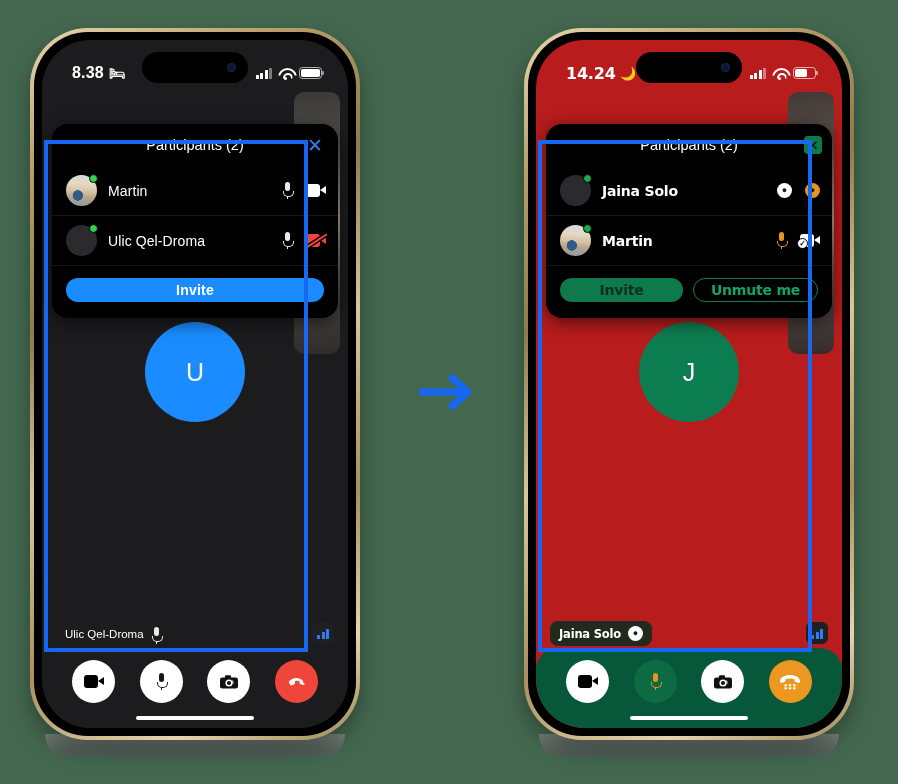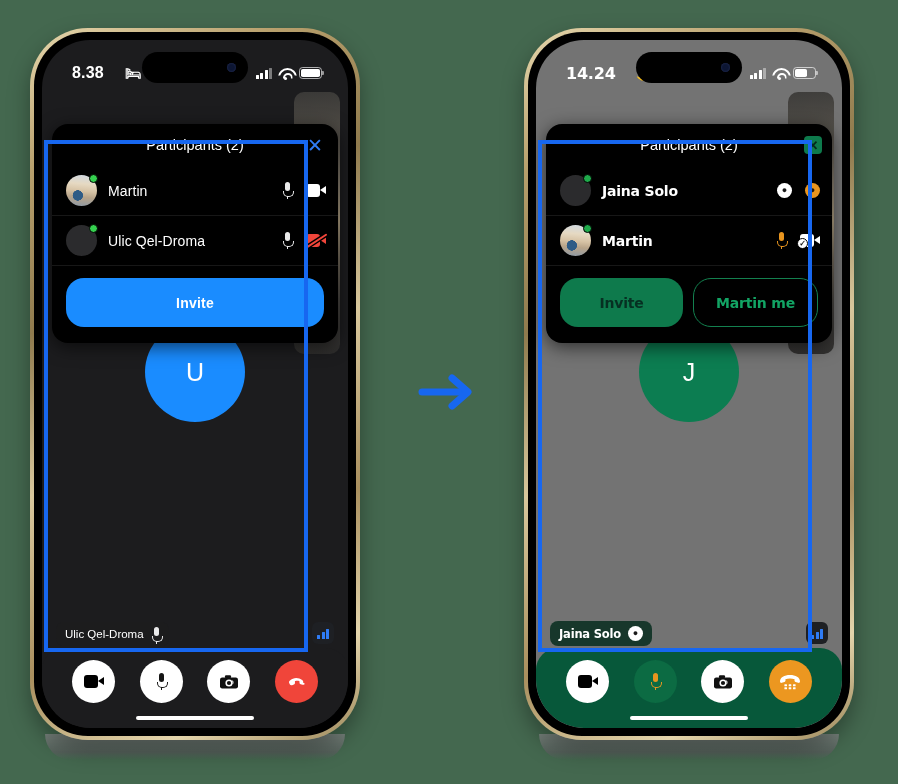--- a/index.html
+++ b/index.html
@@ -31,41 +31,41 @@
     padding: 4px;
     overflow: hidden;
   }
   .screen {
     position: absolute; inset: 8px;
     border-radius: 48px;
     overflow: hidden;
     background: #1c1c1e;
   }
   .screen.dark  { background: #1c1c1e; }
-  .screen.green { background: #737373; }
+  .screen.green { background: #b91c1c; }
 
   
   .shadow {
     position: absolute;
     width: 300px; height: 26px;
     left: 15px; top: 706px;
     border-radius: 0 0 48px 48px;
     background: linear-gradient(180deg,#8d9090 0%, #6e7272 40%, #5c6060 70%, rgba(68,104,79,0) 100%);
     opacity: .75;
     filter: blur(.4px);
   }
 
   
   .statusbar {
     position: absolute; top: 0; left: 0; right: 0; height: 52px;
     display: flex; align-items: center; justify-content: space-between;
     padding: 14px 26px 0 30px;
     color: #fff;
   }
-  .sb-left { display: flex; align-items: center; gap: 21px; font-size: 16px; font-weight: bold; letter-spacing: .2px; }
+  .sb-left { display: flex; align-items: center; gap: 5px; font-size: 16px; font-weight: bold; letter-spacing: .2px; }
   .sb-right { display: flex; align-items: center; gap: 6px; }
   .dynamic-island {
     position: absolute; top: 12px; left: 50%; transform: translateX(-50%);
     width: 106px; height: 31px; border-radius: 17px; background: #000;
     display: flex; align-items: center; justify-content: flex-end; padding-right: 12px;
   }
   .di-cam { width: 9px; height: 9px; border-radius: 50%; background: #0d1633; box-shadow: inset 0 0 2px #2a3560; }
 
   .bars { display: flex; align-items: flex-end; gap: 1.5px; height: 11px; }
   .bars i { width: 3px; background: #fff; border-radius: .5px; display: block; }
@@ -172,21 +172,21 @@
   .badge-round {
     width: 15px; height: 15px; border-radius: 50%;
     display: flex; align-items: center; justify-content: center;
     font-size: 9px; line-height: 1;
   }
   .badge-round.orange { background: #e8951f; color: #20170a; }
   .badge-round.white  { background: #fff; color: #1a1a1a; }
 
   .modal-actions { display: flex; gap: 10px; padding: 12px 14px 16px 14px; }
   .btn {
-    flex: 1; height: 49px; border-radius: 18px;
+    flex: 1; height: 24px; border-radius: 18px;
     display: flex; align-items: center; justify-content: center;
     font-size: 14px; letter-spacing: .2px; cursor: pointer; border: none;
   }
   .btn.primary-blue { background: #1a8cff; color: #fff; font-weight: bold; }
   .btn.ghost-blue { background: transparent; color: #cfd2d6; border: 1px solid #45474a; }
   .btn.primary-green { background: #0e7a4c; color: #063022; font-weight: bold; }
   .btn.ghost-green { background: transparent; color: #12a464; border: 1px solid #13804f; }
 
   
   .stage-avatar {
@@ -456,21 +456,21 @@
                       <span class="body"></span>
                       <span class="lens"></span>
                       <span class="check">✓</span>
                     </span>
                 </span>
               </div>
             </div>
 
             <div class="modal-actions">
               <button class="btn primary-green rounded">Invite</button>
-              <button class="btn ghost-green rounded">Martin me</button>
+              <button class="btn ghost-green rounded">Unmute me</button>
             </div>
           </div>
 
           <div class="name-chip greenbg">
             <span class="rounded">Jaina Solo</span>
             <span class="badge-round white">●</span>
           </div>
           <div class="signal-chip">
               <i></i>
               <i></i>

